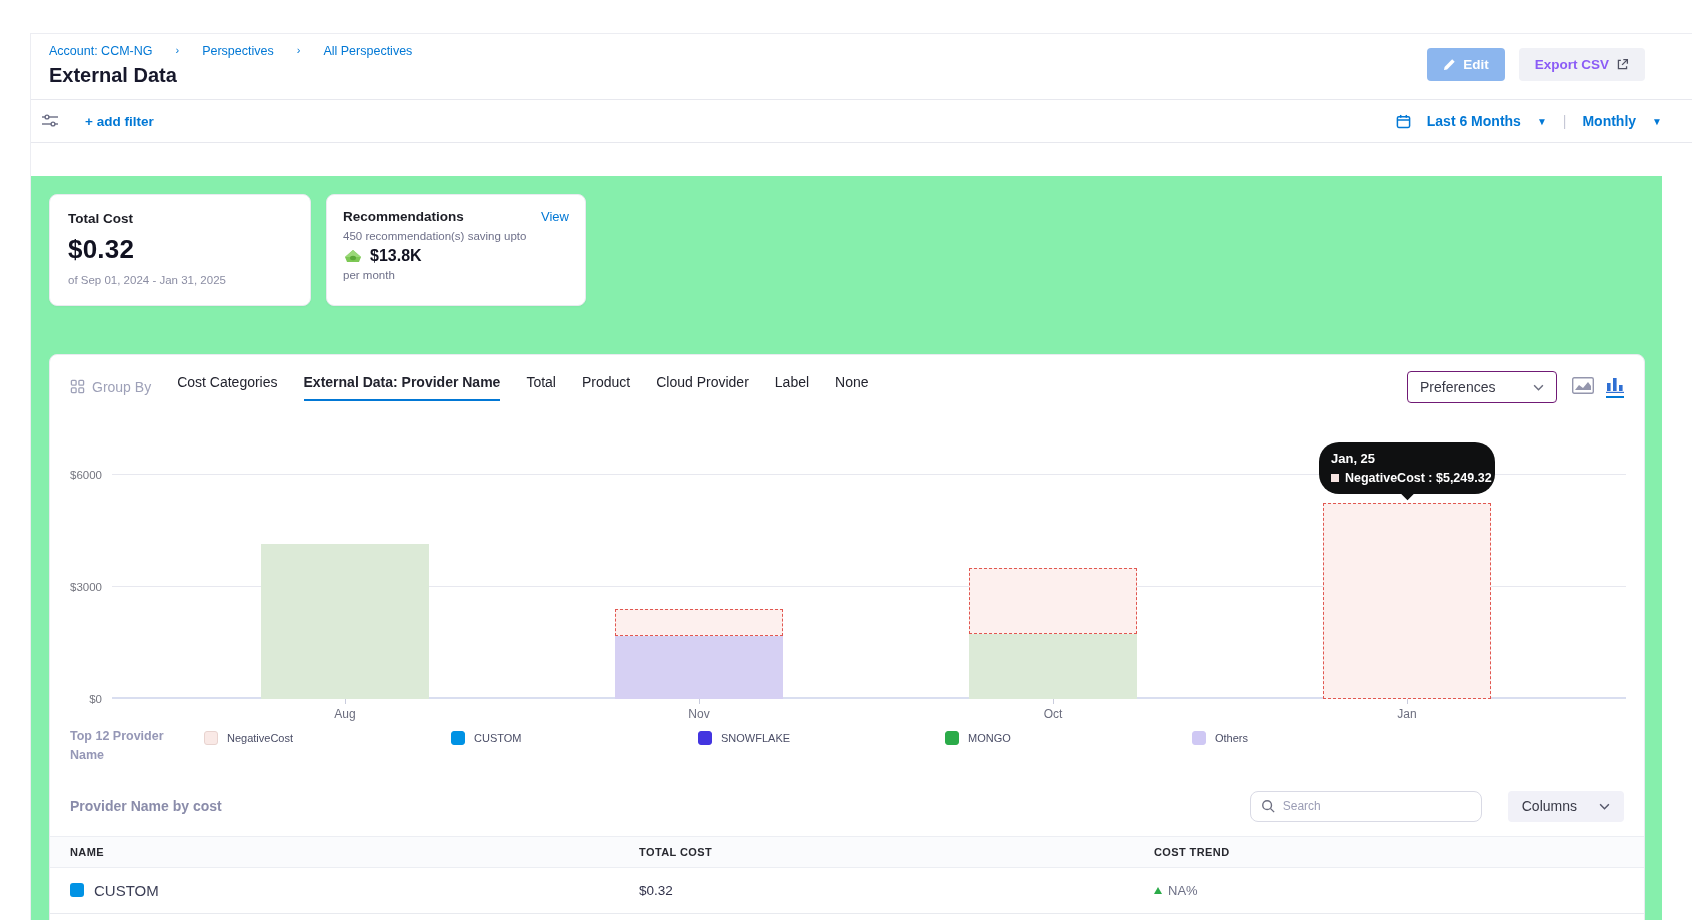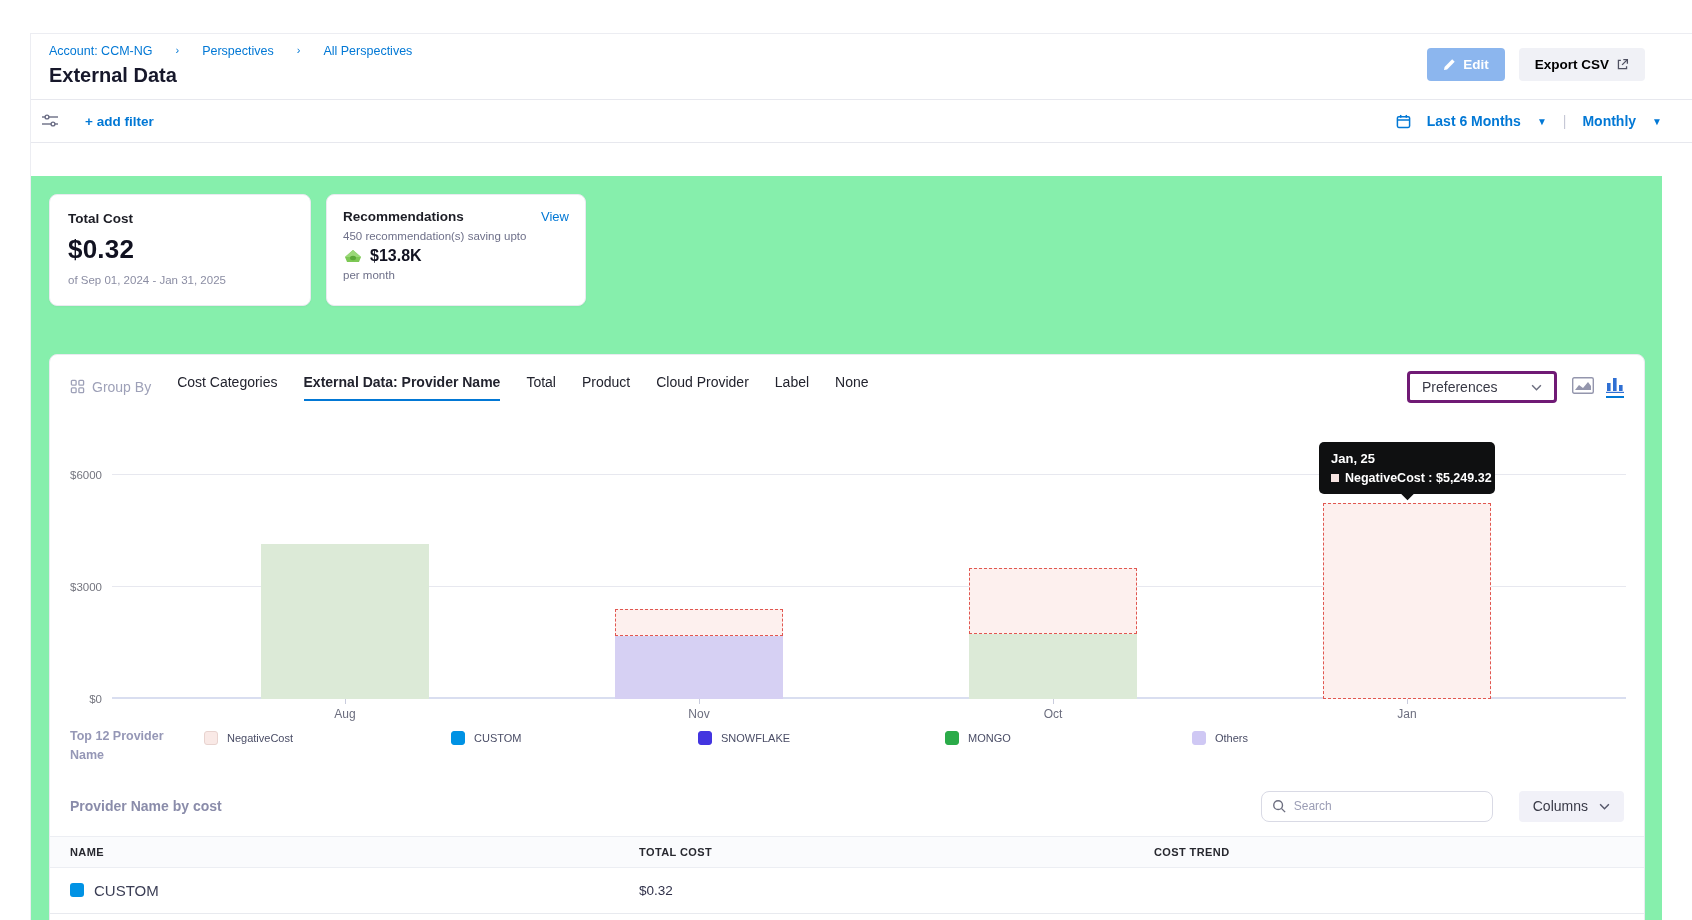--- a/index.html
+++ b/index.html
@@ -9,21 +9,21 @@
   .app { position:absolute; left:30px; top:33px; right:0; bottom:0; border-left:1px solid #ecedf2; border-top:1px solid #ecedf2; }
 
   
   .page-header { background:#fff; padding:10px 48px 12px 18px; border-bottom:1px solid #e7e8ee; }
   .breadcrumb { font-size:12.5px; color:#0278d5; display:flex; gap:23px; align-items:flex-start; }
   .breadcrumb .sep { color:#0278d5; font-size:11px; }
   .page-title { font-size:20px; font-weight:bold; color:#17182b; margin-top:6px; }
   .header-actions { position:absolute; top:14px; right:47px; display:flex; gap:14px; }
   .btn { border:none; border-radius:4px; font-family:inherit; font-size:13.5px; font-weight:bold; padding:8px 16px; cursor:pointer; display:flex; align-items:center; gap:7px; height:33px; }
   .btn-edit { background:#8cb6ee; color:#fff; }
-  .btn-export { background:#f0f1f6; color:#000000;justify-content:flex-end; }
+  .btn-export { background:#f0f1f6; color:#8b5cf6;justify-content:flex-end; }
 
   
   .filter-bar { background:#fff; height:43px; display:flex; align-items:center; padding:0 30px 0 10px; border-bottom:1px solid #e7e8ee; }
   .add-filter { color:#0278d5; font-size:13.5px; font-weight:bold; margin-left:26px; cursor:pointer; }
   .filter-right { margin-left:auto; display:flex; align-items:center; gap:16px; color:#0278d5; font-size:14px; font-weight:bold; }
   .filter-right .bar-sep { color:#c6c8d6; font-weight:normal; }
   .caret { font-size:10px; color:#0278d5; }
 
   
   .content { position:absolute; top:142px; left:0; right:30px; bottom:0; background:#86efac; padding:18px 17px 0 18px; overflow:hidden; }
@@ -44,21 +44,21 @@
 
   
   .main-card { background:#fff; border:1px solid #e9eaf0; border-radius:8px; height:578px; padding:12px 0 0 0; position:relative; }
 
   .groupby-row { display:flex; align-items:center; padding:4px 20px 0 20px; }
   .groupby-label { display:flex; align-items:flex-start; gap:7px; color:#9ea1b8; font-size:14px; margin-right:26px; }
   .tabs { display:flex; align-items:flex-start; gap:26px; }
   .tab { font-size:14px; color:#22232e; font-weight:500; padding-bottom:9px; cursor:pointer; white-space:nowrap; }
   .tab.active { font-weight:bold; border-bottom:2.5px solid #0278d5; }
   .groupby-right { margin-left:auto; display:flex; align-items:center; gap:15px; }
-  .pref-select { width:150px; height:32px; border:3px solid #701a75; border-radius:4px; background:#fff; display:flex; align-items:center; justify-content:space-between; padding:0 12px; font-size:14px; color:#383946; cursor:pointer; }
+  .pref-select { width:150px; height:32px; border:1px solid #701a75; border-radius:4px; background:#fff; display:flex; align-items:center; justify-content:space-between; padding:0 12px; font-size:14px; color:#383946; cursor:pointer; }
   .chart-toggles { display:flex; gap:12px; align-items:center; }
   .toggle-icon { padding-bottom:3px; cursor:pointer; }
   .toggle-icon.active { border-bottom:2px solid #0278d5; }
 
   
   .chart { position:relative; height:302px; margin-top:16px; }
   .gridline { position:absolute; left:62px; right:18px; height:1px; background:#e7e8ef; }
   .gridline.axis { background:#d9def0; height:2px; }
   .tick-label { position:absolute; left:0; width:52px; text-align:right; font-size:11.5px; color:#74757f; transform:translateY(6px); }
   .bar-seg { position:absolute; }
@@ -80,21 +80,21 @@
   .legend-swatch { width:14px; height:14px; border-radius:3px; flex:0 0 auto; }
   .legend-label { font-size:11px; color:#4a4d66; }
 
   
   .table-head-row { display:flex; align-items:center; padding:26px 20px 14px 20px; }
   .table-title { font-size:14px; font-weight:bold; color:#8a8caa; }
   .table-controls { margin-left:auto; display:flex; align-items:center; gap:26px; }
   .search-box { width:232px; height:31px; border:1px solid #d9dae5; border-radius:8px; background:#fff; display:flex; align-items:center; padding:0 10px; gap:8px; }
   .search-box input { border:none; outline:none; font-family:inherit; font-size:12px; color:#30314a; width:100%; background:transparent; }
   .search-box input::placeholder { color:#9b9db5; }
-  .columns-btn { height:31px; background:#f1f1f8; border:none; border-radius:4px; font-family:inherit; font-size:14px; color:#383946; padding:0 14px; display:flex; align-items:center; gap:11px; cursor:pointer; }
+  .columns-btn { height:31px; background:#f1f1f8; border:none; border-radius:4px; font-family:inherit; font-size:14px; color:#383946; padding:0 14px; display:flex; align-items:center; gap:22px; cursor:pointer; }
 
   .data-table { width:100%; }
   .t-row { display:grid; grid-template-columns:589px 515px auto; align-items:center; }
   .t-header { background:#fafbfd; border-top:1px solid #eceef3; border-bottom:1px solid #eceef3; height:32px; }
   .t-header .t-cell { font-size:11px; font-weight:bold; letter-spacing:.4px; color:#27282f; }
   .t-cell:first-child { padding-left:20px; }
   .t-body-row { height:46px; border-bottom:1px solid #e8eaef; }
   .row-name { display:flex; align-items:center; gap:10px; font-size:15px; color:#3b3e55; }
   .row-swatch { width:14px; height:14px; border-radius:3px; background:#0092e4; }
   .row-cost { font-size:13.5px; color:#30314a; }
@@ -237,21 +237,21 @@
                   <rect x="7" y="2" width="3.6" height="13" fill="#2f6fd3"></rect>
                   <rect x="13" y="9" width="3.6" height="6" fill="#2f6fd3"></rect>
                   <rect x="0" y="15.8" width="18" height="1.4" fill="#2f6fd3"></rect>
                 </svg>
             </span>
           </div>
         </div>
       </div>
 
       <div class="chart" id="chart">
-        <div class="chart-tooltip" id="tooltip" style="left: 1269px; bottom: 226.975px;">
+        <div class="chart-tooltip" id="tooltip" style="left: 1269px; bottom: 226.975px; border-radius: 20px;">
           <div class="tt-title">Jan, 25</div>
           <div class="tt-line">
             <span class="tt-swatch"></span>
             <span>NegativeCost : $5,249.32</span>
           </div>
         </div>
         <div class="tt-arrow" id="tt-arrow" style="left: 1351.5px; bottom: 222.975px;"></div>
       <div class="gridline axis" style="bottom: 22px;"></div>
           <span class="tick-label" style="bottom: 22px;">$0</span>
           <div class="gridline" style="bottom: 134px;"></div>
@@ -330,19 +330,23 @@
             <div class="t-cell">TOTAL COST</div>
             <div class="t-cell">COST TREND</div>
           </div>
         <div id="table-body">
             <div class="t-row t-body-row">
               <div class="t-cell row-name">
                 <span class="row-swatch" style="background: rgb(0, 146, 228);"></span>
                 <span>CUSTOM</span>
               </div>
               <div class="t-cell row-cost">$0.32</div>
+              <div class="t-cell row-trend">
+                <span class="tri-up"></span>
+                <span>NA%</span>
+              </div>
             </div>
           </div>
       </div>
 
     </div>
   </div>
 </div>
 
 </body></html>

